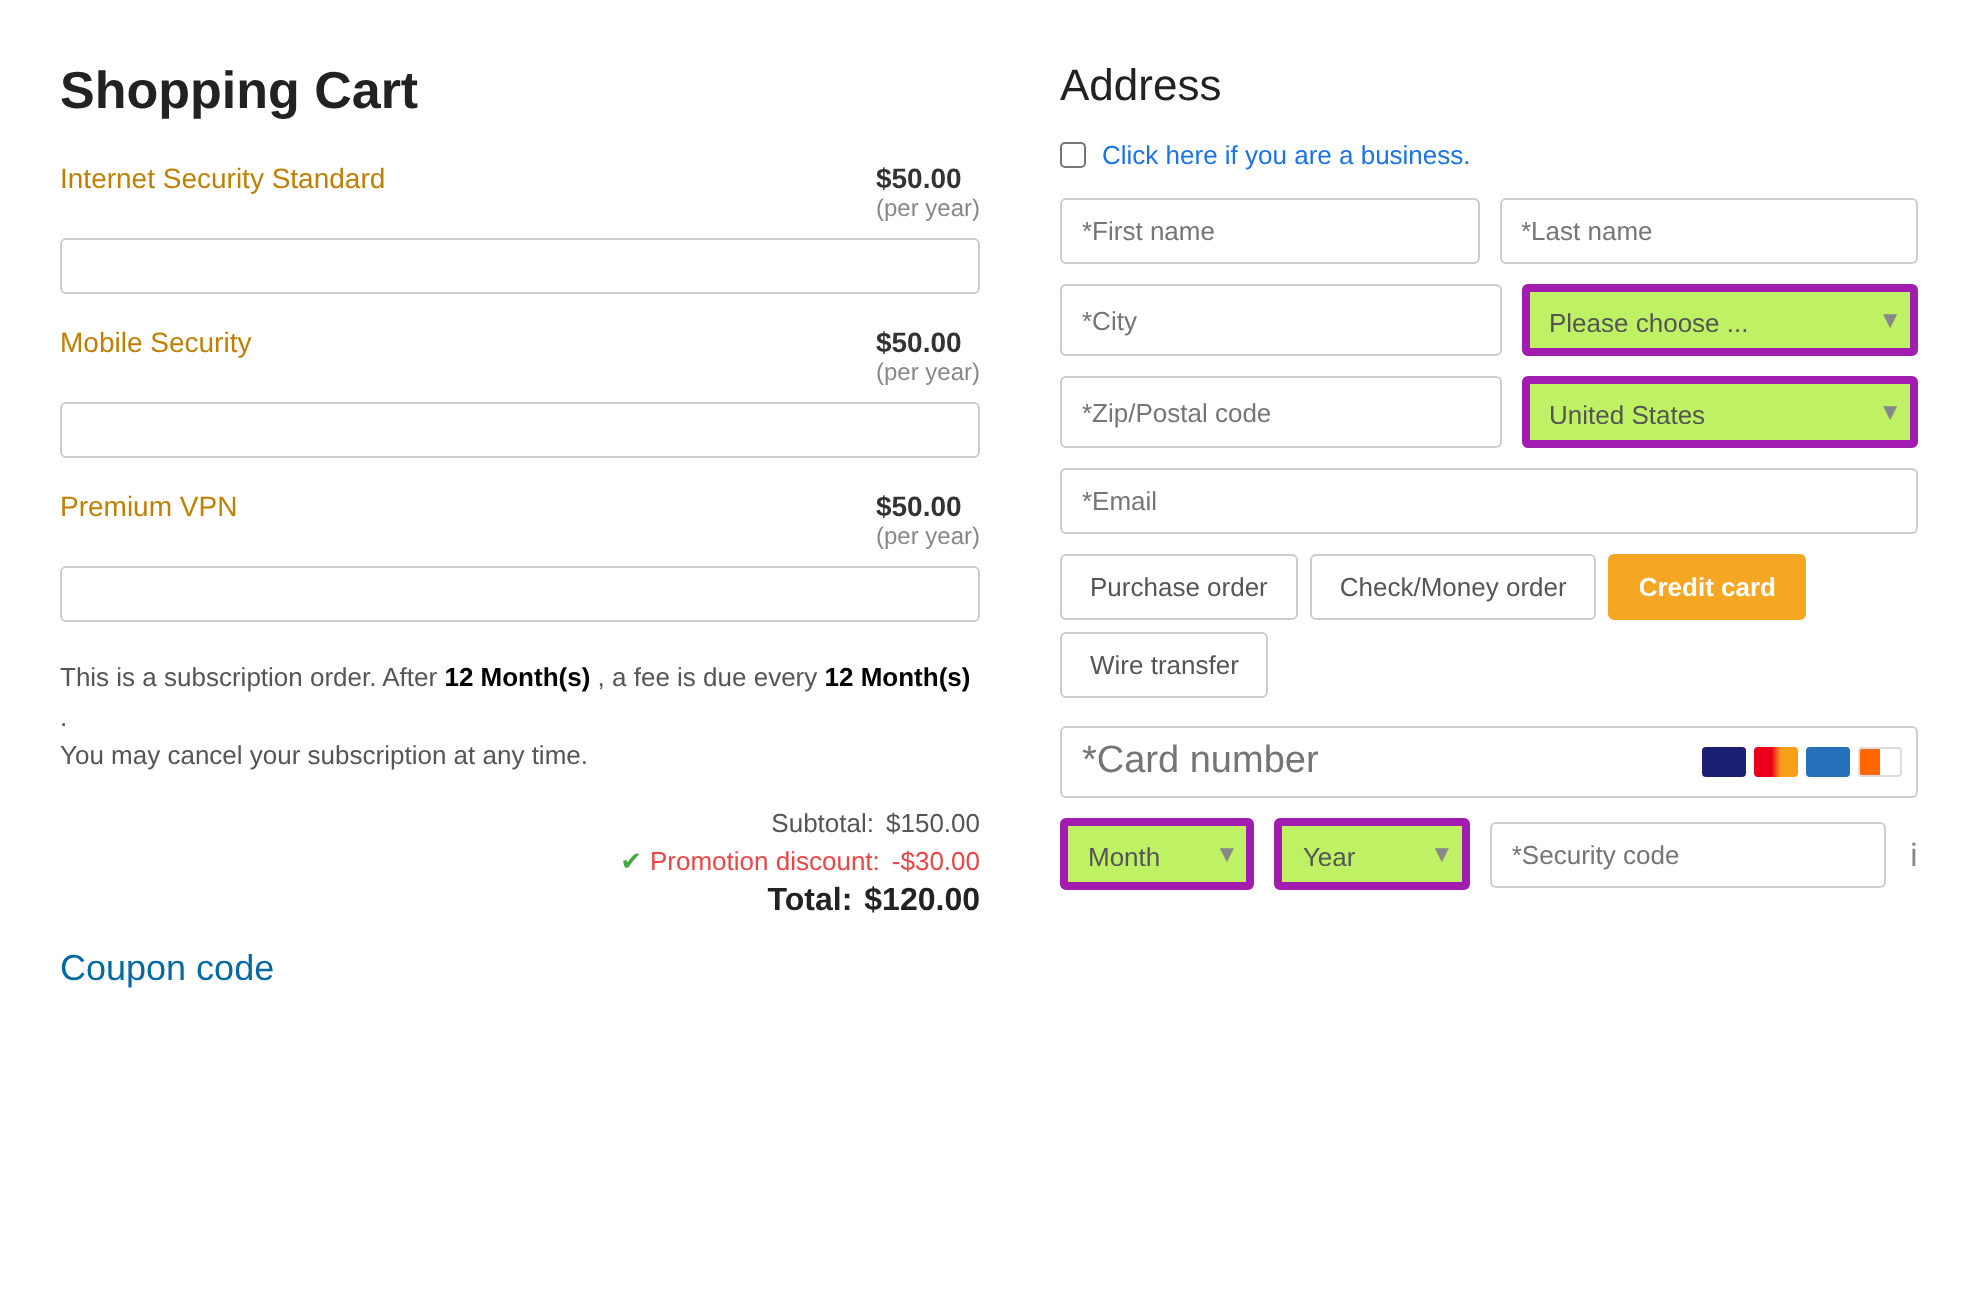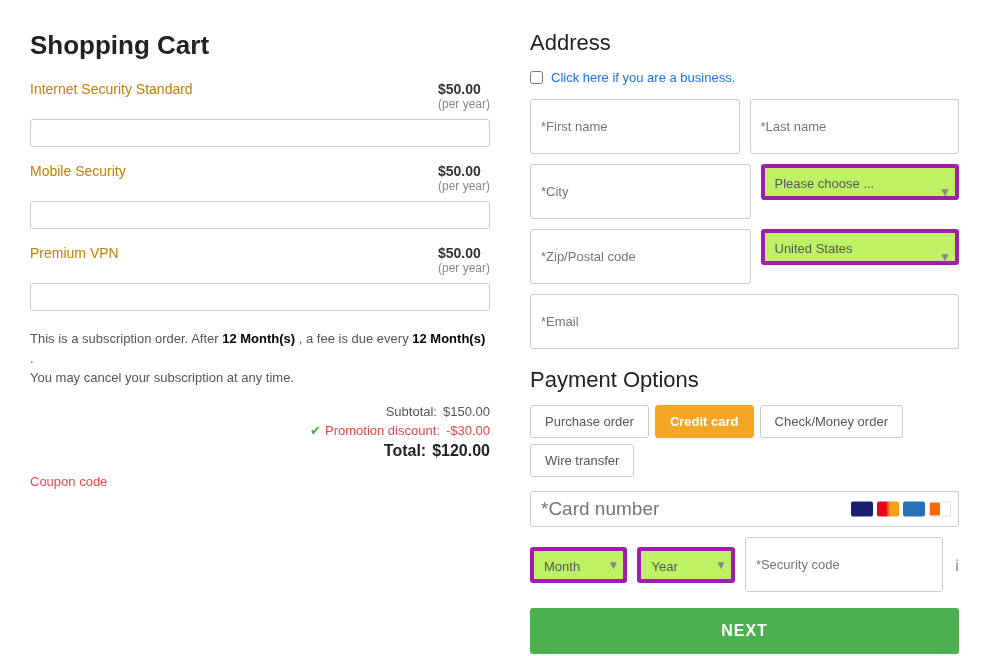--- a/index.html
+++ b/index.html
@@ -20,32 +20,32 @@
     .subscription-note { font-size: 13px; color: #555; margin-top: 20px; line-height: 1.5; }
     .subscription-note .highlight { color: #000000; font-weight: bold; }
 
     .totals { margin-top: 16px; }
     .totals-row { display: flex; justify-content: flex-end; align-items: flex-end; margin-bottom: 4px; font-size: 13px; color: #555; }
     .totals-row.promotion { color: #e44; }
     .totals-row.promotion .check-icon { color: #4a4; margin-right: 4px; }
     .totals-row.total { font-weight: bold; font-size: 16px; color: #222; }
     .totals-label { margin-right: 6px; }
 
-    .coupon-link { color: #ef4444; font-size: 13px; cursor: pointer; text-decoration: none; display: inline-block; margin-top: 10px; }
+    .coupon-link { color: #0369a1; font-size: 18px; cursor: pointer; text-decoration: none; display: inline-block; margin-top: 10px; }
 
     
     .right-col { flex: 1; padding: 10px 10px 10px 10px; }
     .section-title { font-size: 22px; color: #222; margin-bottom: 14px; font-weight: normal; }
 
     .checkbox-row { display: flex; align-items: center; margin-bottom: 14px; font-size: 13px; }
     .checkbox-row input { margin-right: 8px; }
     .checkbox-row label { color: #1a73e8; cursor: pointer; }
 
     .form-row { display: flex; gap: 10px; margin-bottom: 10px; }
-    .form-input { flex: 1; border: 1px solid #ccc; border-radius: 3px; padding: 19px 10px; font-size: 13px; color: #999; outline: none; }
+    .form-input { flex: 1; border: 1px solid #ccc; border-radius: 3px; padding: 8px 10px; font-size: 13px; color: #999; outline: none; }
 
     .select-wrapper { position: relative; flex: 1; }
     .select-wrapper select { width: 100%; appearance: none; border: 4px solid #a21caf; border-radius: 3px; padding: 8px 30px 8px 10px; font-size: 13px; color: #555; background: #bef264; outline: none; cursor: pointer; height: 36px; }
     .select-wrapper .chevron { position: absolute; right: 8px; top: 50%; transform: translateY(-50%); pointer-events: none; color: #888; font-size: 12px; }
 
     
     .payment-section-title { font-size: 22px; color: #222; margin: 18px 0 12px 0; font-weight: normal; }
     .payment-tabs { display: flex; gap: 6px; margin-bottom: 14px; flex-wrap: wrap; }
     .payment-tab { border: 1px solid #ccc; background: #fff; border-radius: 3px; padding: 8px 14px; font-size: 13px; cursor: pointer; color: #555; }
     .payment-tab.active { background: #f5a623; color: #fff; border-color: #f5a623; font-weight: bold; }
@@ -180,26 +180,25 @@
           <option>France</option>
         </select>
         <span class="chevron">▼</span>
       </div>
     </div>
 
     <div class="form-row">
       <input class="form-input" type="text" style="flex: 1 1 0%;" placeholder="*Email">
     </div>
 
-    <h2 class="payment-section-title">Payment Options</h2>
 
     <div class="payment-tabs">
       <button class="payment-tab">Purchase order</button>
+      <button class="payment-tab">Check/Money order</button>
       <button class="payment-tab active">Credit card</button>
-      <button class="payment-tab">Check/Money order</button>
       <button class="payment-tab">Wire transfer</button>
     </div>
 
     <div class="card-number-row">
       <input class="card-number-input" type="text" placeholder="*Card number" style="">
       <div class="card-icons">
         <div class="card-icon visa"></div>
         <div class="card-icon mastercard"></div>
         <div class="card-icon amex"></div>
         <div class="card-icon discover"></div>
@@ -222,15 +221,14 @@
           <option>Year</option>
           <option>2024</option><option>2025</option><option>2026</option>
           <option>2027</option><option>2028</option><option>2029</option><option>2030</option>
         </select>
         <span class="chevron">▼</span>
       </div>
       <input class="form-input" type="text" style="flex: 1.2 1 0%;" placeholder="*Security code">
       <span class="info-icon" title="Help">ℹ</span>
     </div>
 
-    <button class="next-btn">NEXT</button>
   </div>
 </div>
 
 </body></html>

